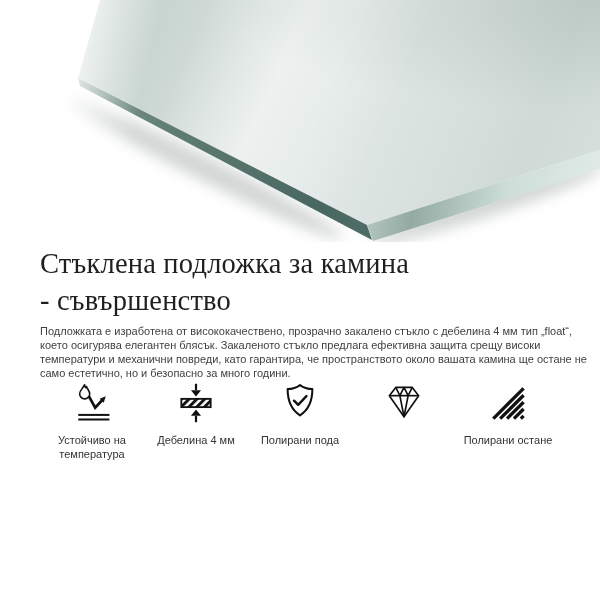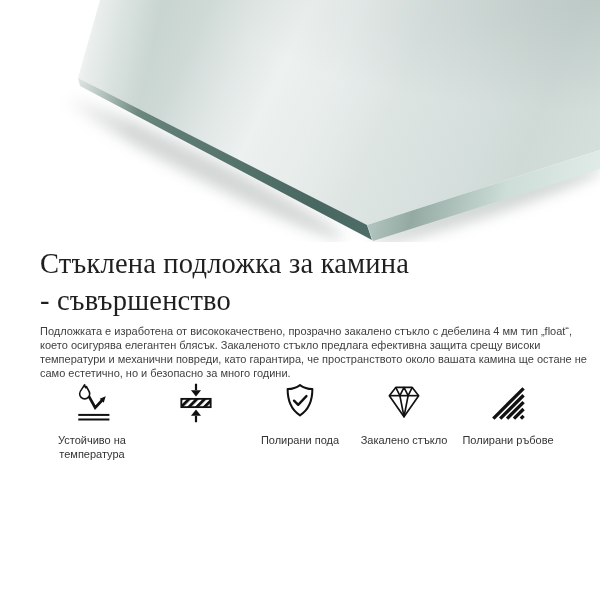--- a/index.html
+++ b/index.html
@@ -110,20 +110,21 @@
                 <rect width="3.2" height="6" fill="#111"></rect>
               </pattern>
             </defs>
             <rect x="8" y="19.5" width="32" height="9" fill="url(#hatchp)" stroke="#111" stroke-width="2"></rect>
             <path d="M24 3 V10" stroke="#111" stroke-width="2.4"></path>
             <polygon points="18.5,10 29.5,10 24,17" fill="#111"></polygon>
             <path d="M24 45 V38" stroke="#111" stroke-width="2.4"></path>
             <polygon points="18.5,38 29.5,38 24,31" fill="#111"></polygon>
           </svg>
         </span>
+        <div class="f-label">Дебелина 4 мм</div>
       </div>
 
       <div class="feat">
         <span class="f-icon">
           <svg viewBox="0 0 48 48" fill="none" stroke="#111">
             <path d="M24 4.5 C28 7.5 33 8.8 37.5 8.8 C37.5 21 33.5 31.5 24 37.5 C14.5 31.5 10.5 21 10.5 8.8 C15 8.8 20 7.5 24 4.5 Z" stroke-width="2.2" stroke-linejoin="round"></path>
             <path d="M17.5 21.5 L22 26 L31 16.5" stroke-width="2.6" stroke-linecap="round" stroke-linejoin="round"></path>
           </svg>
         </span>
         <div class="f-label">Полирани пода</div>
@@ -131,32 +132,31 @@
 
       <div class="feat">
         <span class="f-icon">
           <svg viewBox="0 0 48 48" fill="none" stroke="#111" stroke-width="1.8" stroke-linejoin="round">
             <path d="M15 7 H33 L40 16 L24 39 L8 16 Z"></path>
             <path d="M8 16 H40"></path>
             <path d="M15 7 L19.5 16 L24 7 L28.5 16 L33 7"></path>
             <path d="M19.5 16 L24 39 L28.5 16"></path>
           </svg>
         </span>
-        <div class="f-label">Закалено стъкло</div>
       </div>
 
       <div class="feat">
         <span class="f-icon">
           <svg viewBox="0 0 48 48" fill="none" stroke="#111" stroke-width="3.6">
             <path d="M8 41 L41 8"></path>
             <path d="M15.5 41 L41 15.5"></path>
             <path d="M23 41 L41 23"></path>
             <path d="M30.5 41 L41 30.5"></path>
             <path d="M38 41 L41 38"></path>
           </svg>
         </span>
-        <div class="f-label">Полирани ръбове</div>
+        <div class="f-label">Полирани остане</div>
       </div>
 
 
     </div>
   </div>
 </div>
 
 </body></html>

